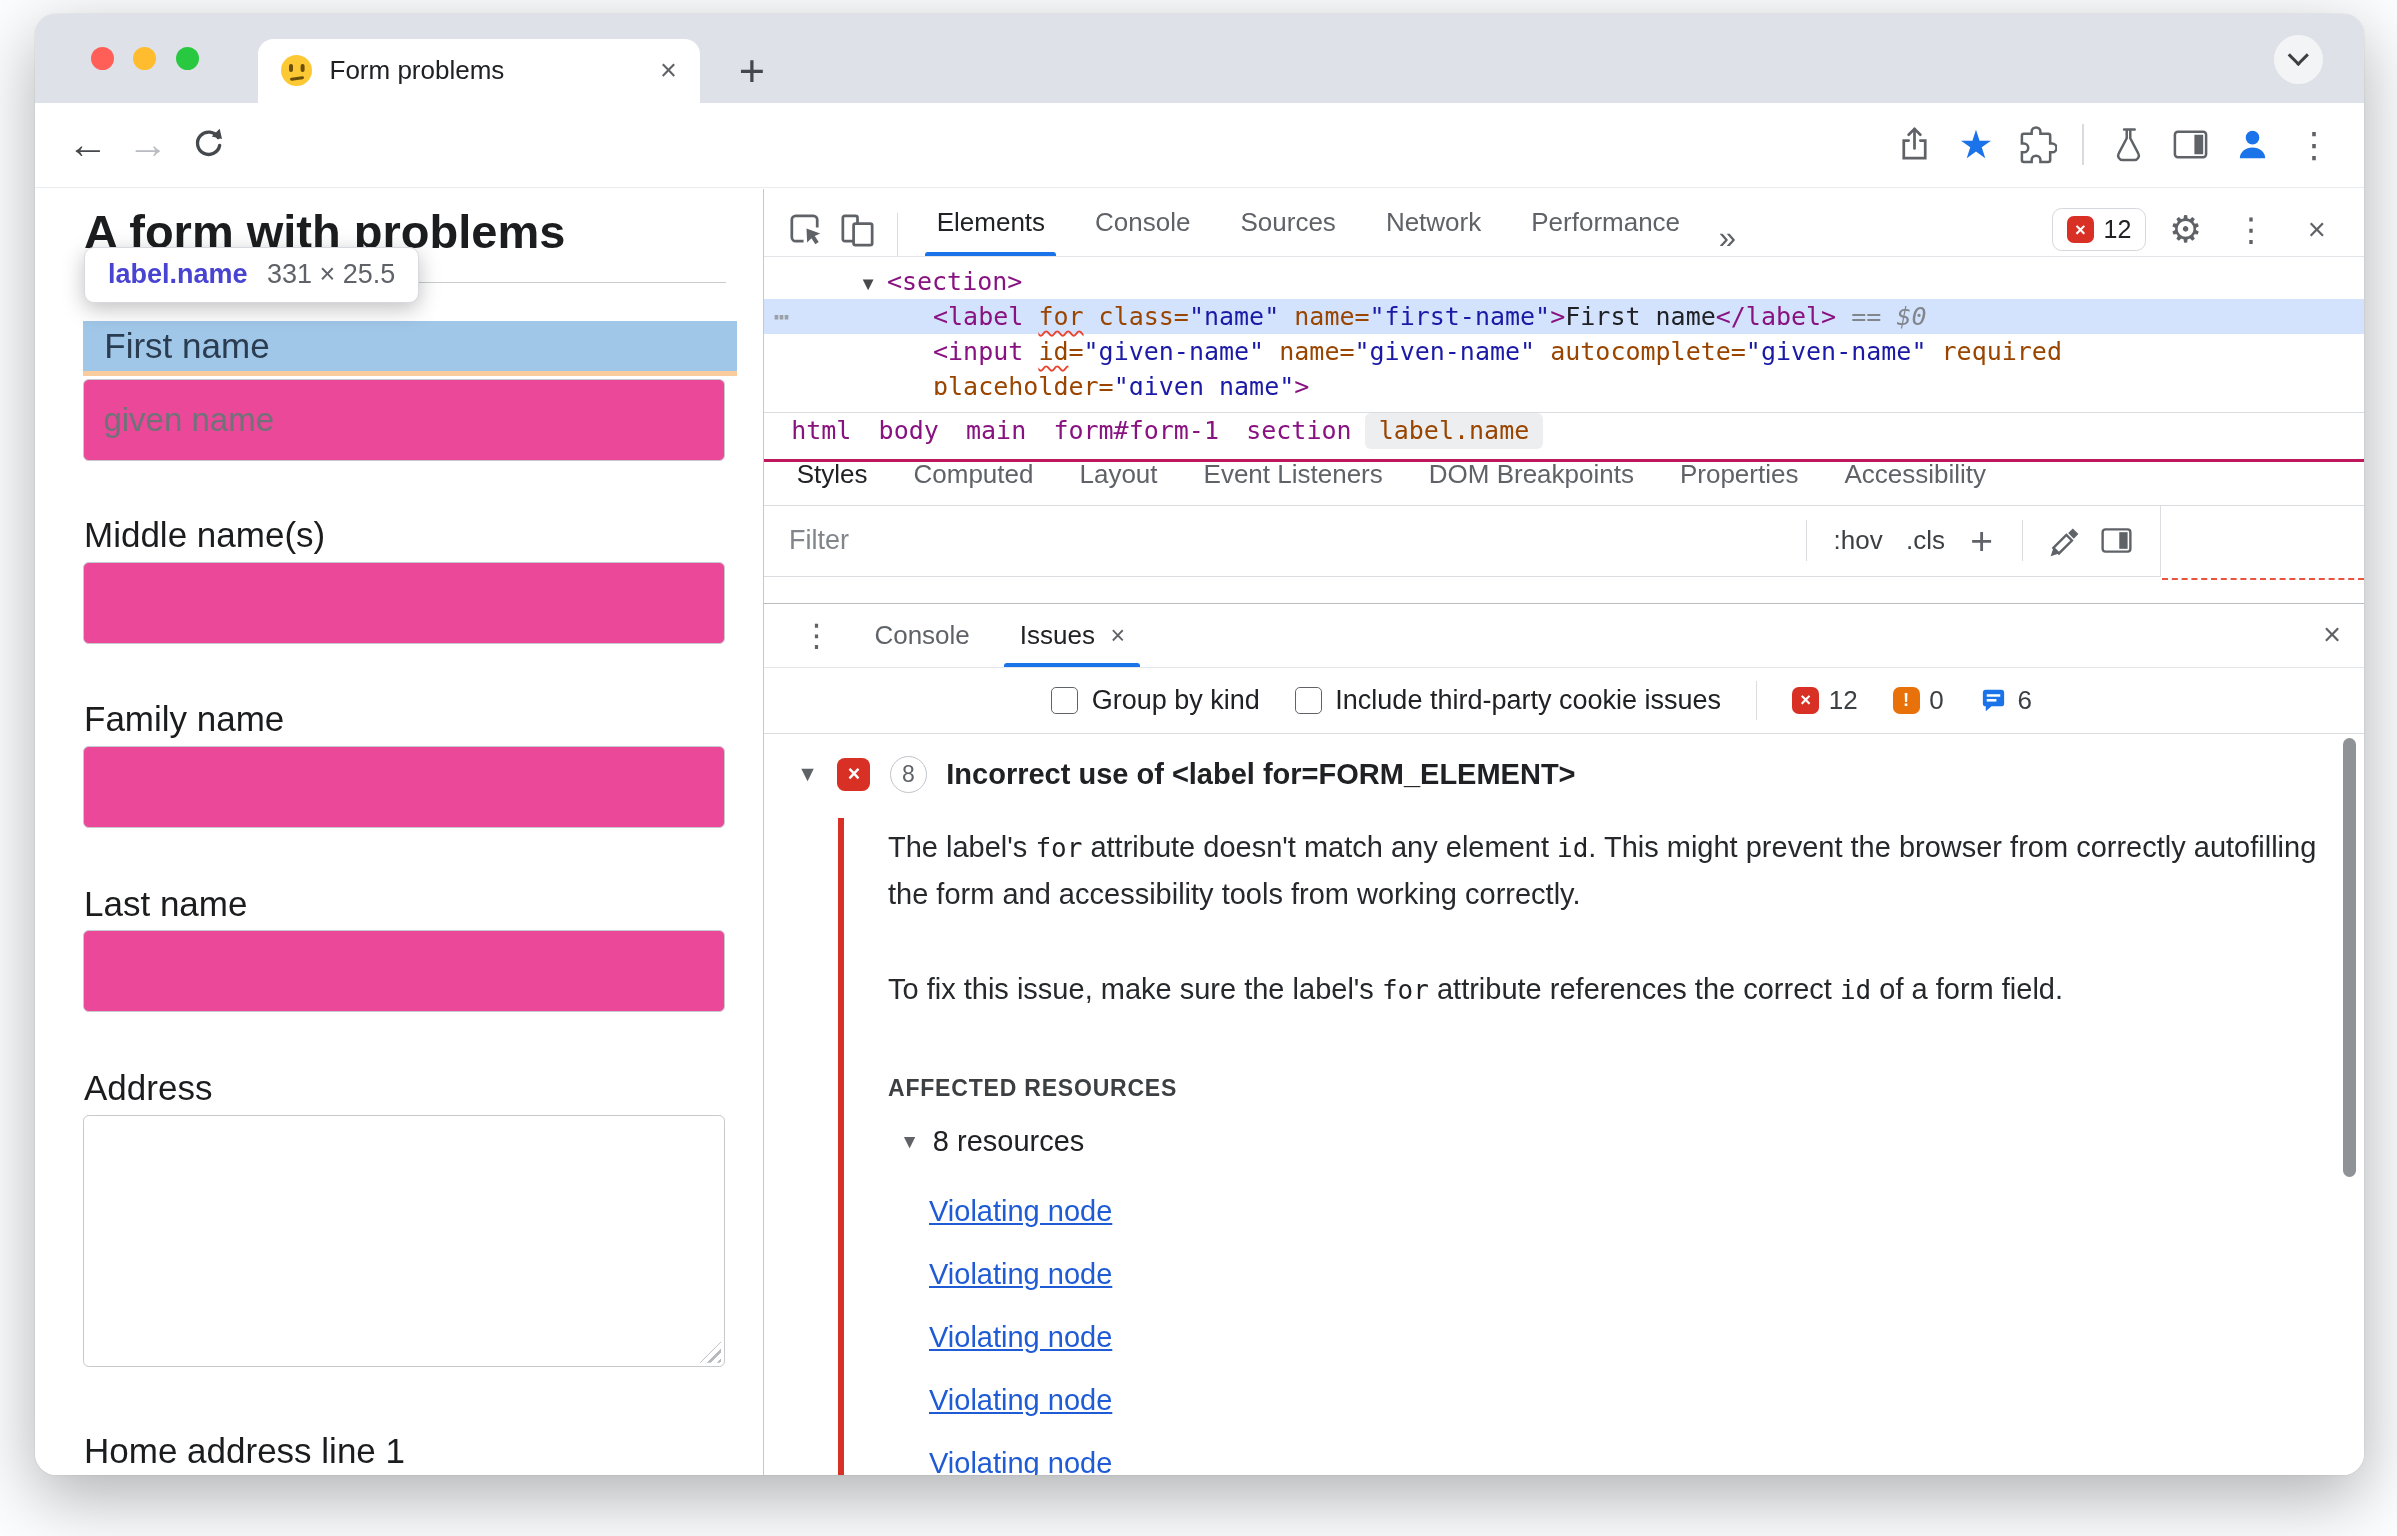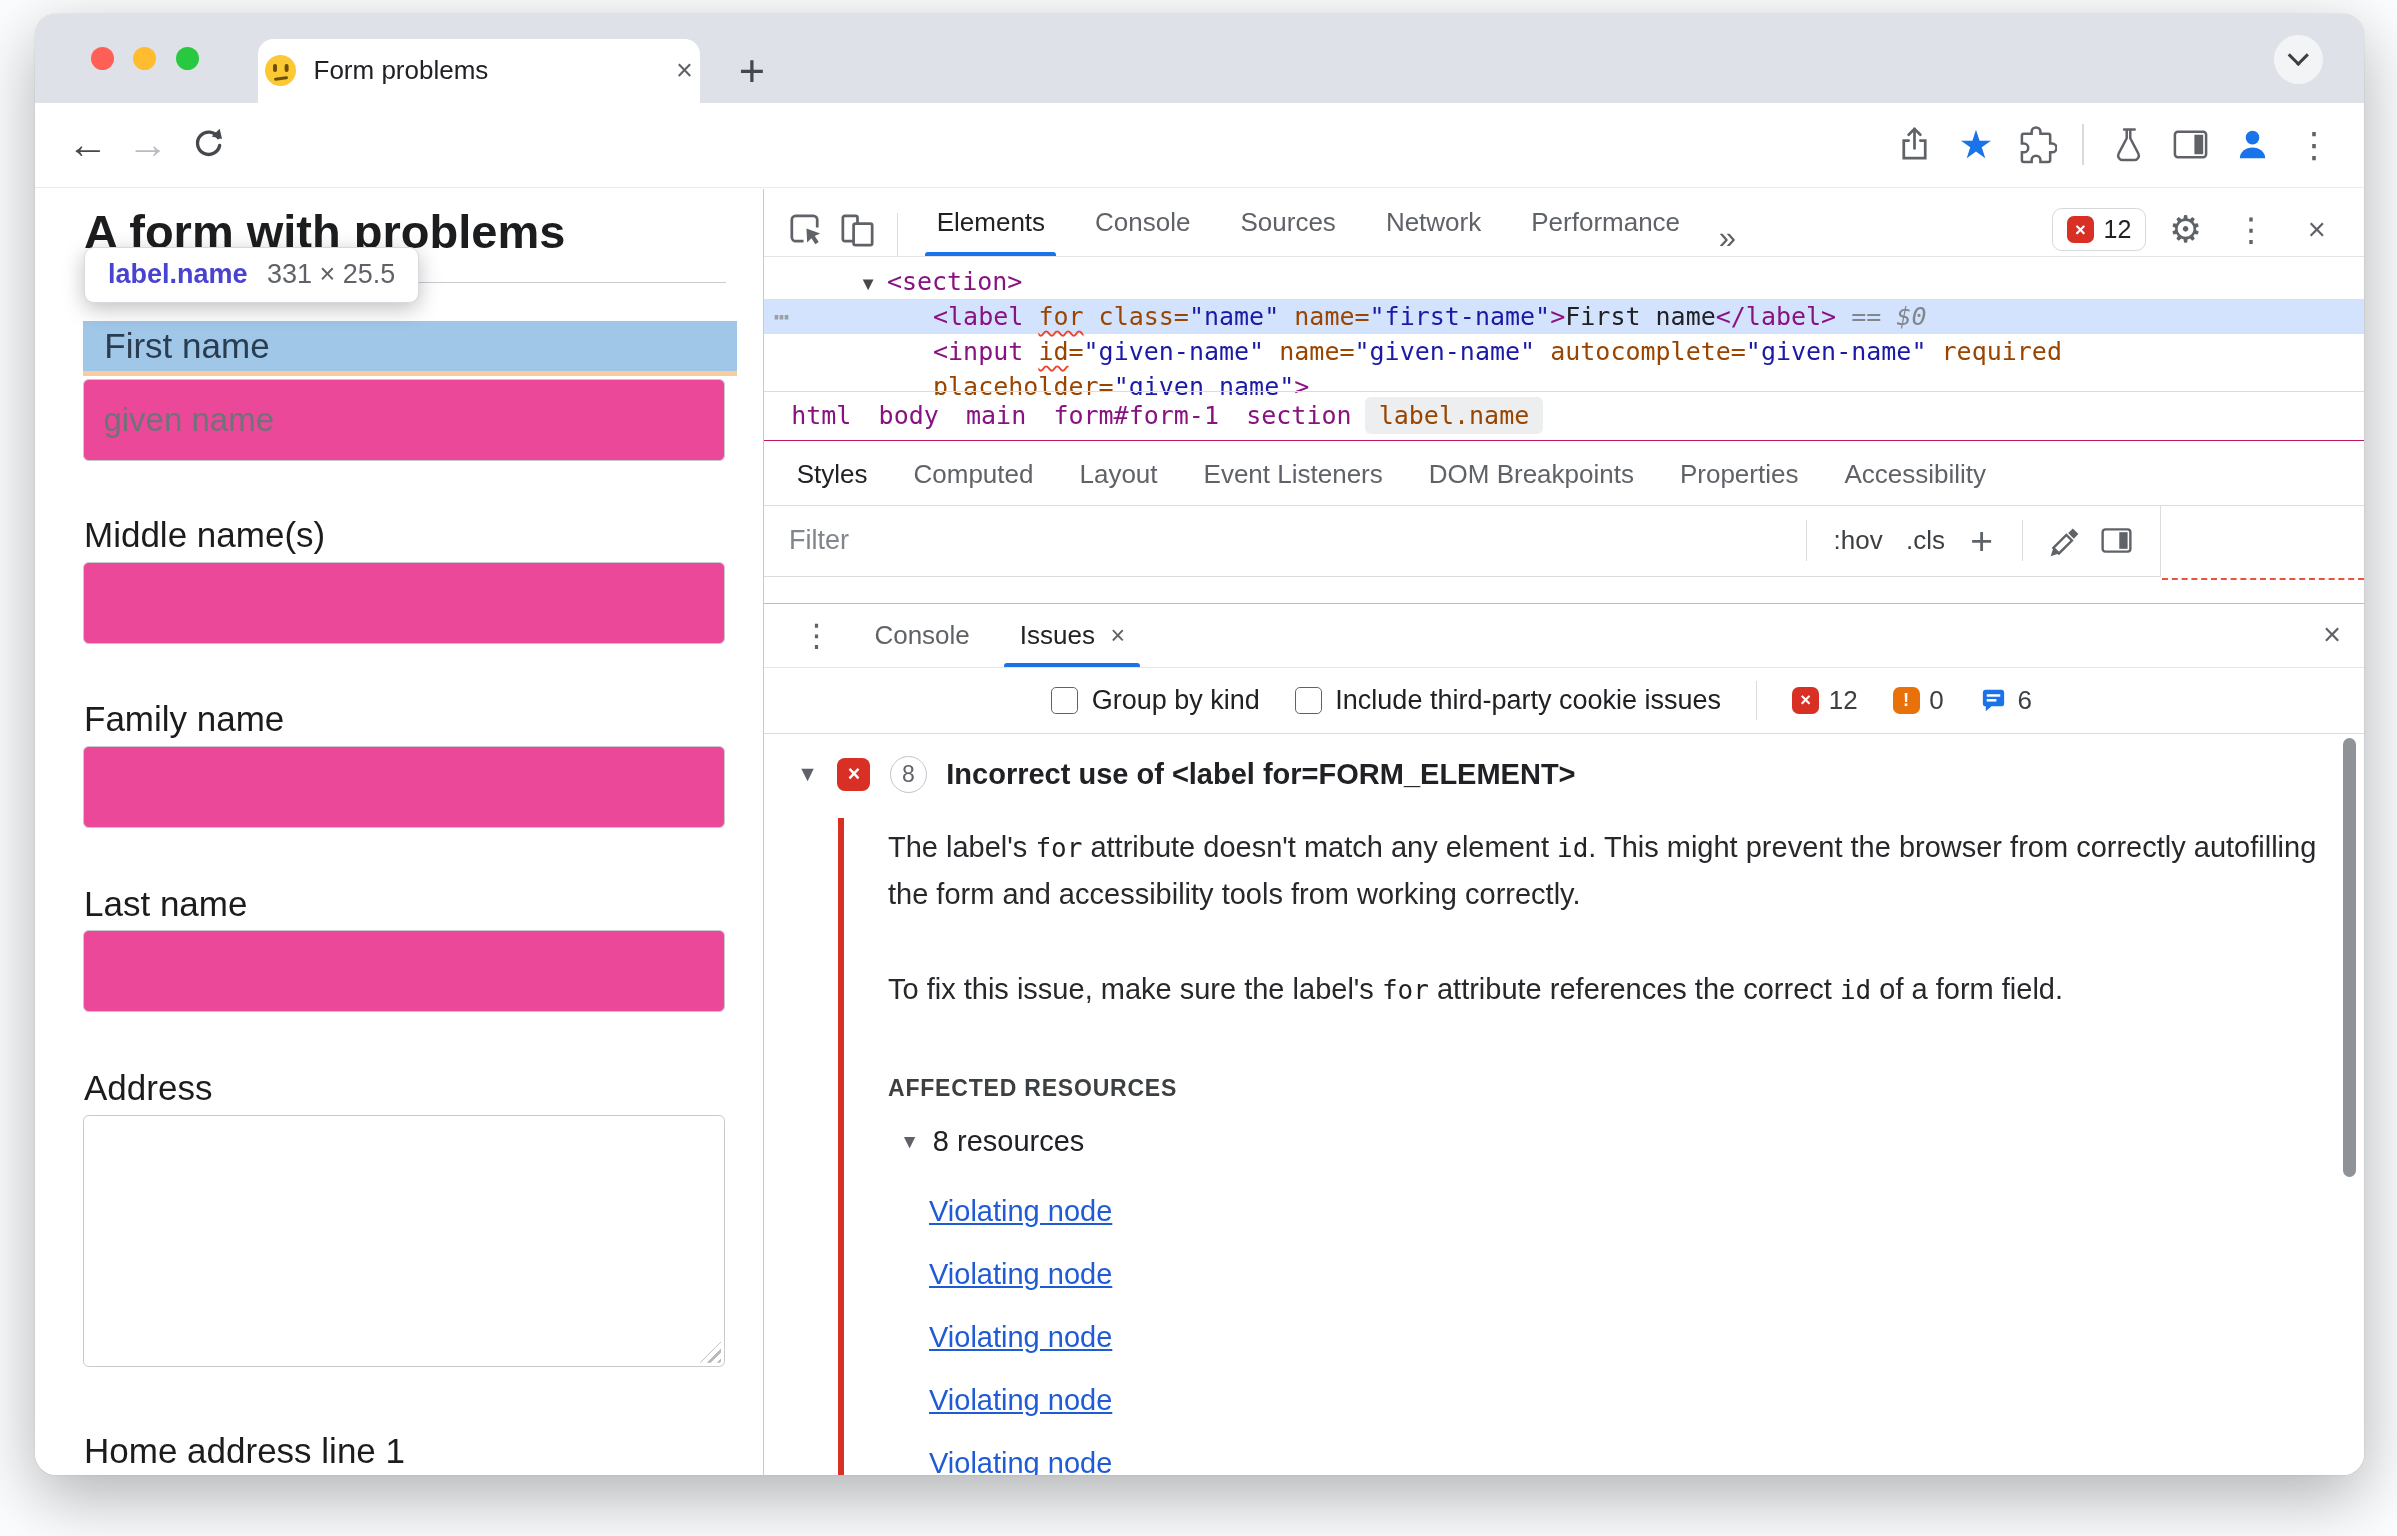--- a/index.html
+++ b/index.html
@@ -19,21 +19,21 @@
   }
 
   
   .tabstrip { position:relative; height:89px; background:#dee2e8; }
   .traffic { position:absolute; left:56px; top:33px; display:flex; gap:19.4px; }
   .light { width:23px; height:23px; border-radius:50%; }
   .light.red{ background:#ff5f57; } .light.yellow{ background:#febc2e; } .light.green{ background:#28c840; }
   .tab {
     position:absolute; left:223px; bottom:0; width:442px; height:64px;
     background:#fff; border-radius:15.5px 15.5px 0 0;
-    display:flex; align-items:center; padding:0 7px;
+    display:flex; align-items:center; padding:0 23px;
   }
   .favicon { width:31px; height:31px; border-radius:50%; background:#fcc934; position:relative; flex:none; }
   .favicon::before { content:""; position:absolute; left:7.8px; top:8.7px; width:3.9px; height:8.7px; border-radius:1.9px; background:#6b4f08; box-shadow:11.6px 0 0 #6b4f08; }
   .favicon::after { content:""; position:absolute; left:8.7px; bottom:5.8px; width:13.6px; height:2.9px; border-radius:1.9px; background:#6b4f08; transform:rotate(-7deg); }
   .tab-title { font-size:26px; color:#202124; margin-left:17.5px; white-space:nowrap; }
   .tab-close { margin-left:auto; font-size:29px; color:#5f6368; line-height:1; }
   .newtab { position:absolute; left:691px; bottom:5.8px; width:52px; height:52px; display:flex; align-items:center; justify-content:center; font-size:45px; color:#44474c; font-weight:300; }
   .tabsearch { position:absolute; right:41px; top:21.3px; width:49px; height:49px; border-radius:50%; background:rgba(255,255,255,.62); display:flex; align-items:center; justify-content:center; }
   .chev { width:14.6px; height:14.6px; border-right:3.4px solid #3c4043; border-bottom:3.4px solid #3c4043; transform:rotate(45deg) translate(-2.9px,-2.9px); }
 
@@ -89,21 +89,21 @@
   .trow { height:35px; line-height:35px; white-space:nowrap; padding-left:169px; position:relative; }
   .trow.sec { padding-left:95px; }
   .trow.selected { background:#d4e3fd; }
   .tri-inline { font-size:18.4px; color:#47494d; margin-right:9.7px; font-family:"Liberation Sans",sans-serif; }
   .gutter-dots { position:absolute; left:9.7px; color:#9aa0a6; letter-spacing:1.9px; font-weight:700; }
   .t { color:#881280; } .a { color:#994500; } .v { color:#1a1aa6; } .pl { color:#202124; }
   .hint { color:#80868b; font-style:italic; }
   .wavy { text-decoration:underline wavy #e8442e; text-decoration-thickness:1.9px; text-underline-offset:4.9px; }
 
   
-  .crumbs { position:absolute; top:202px; left:0; right:0; height:50px; border-top:1px solid #dadce0; border-bottom:1px solid #be185d; display:flex; align-items:center; padding-left:13.6px; font-family:"DejaVu Sans Mono", monospace; font-size:25px; }
+  .crumbs { position:absolute; top:223px; left:0; right:0; height:50px; border-top:1px solid #dadce0; border-bottom:3px solid #be185d; display:flex; align-items:flex-start; padding-left:13.6px; font-family:"DejaVu Sans Mono", monospace; font-size:25px; }
   .crumb { padding:3.9px 13.6px; color:#881280; white-space:nowrap; }
   .crumb.selected { background:#eceef0; border-radius:5.8px; color:#994500; }
 
   
   .sbtabs { position:absolute; top:256px; left:0; right:0; height:61px; border-bottom:1px solid #dadce0; display:flex; align-items:center; padding-left:9.7px; }
   .sbtab { padding:0 23px; font-size:26px; color:#5f6368; white-space:nowrap; }
   .sbtab.active { color:#202124; }
   .filter-left { position:absolute; top:317px; left:0; width:1397px; height:71px; border-bottom:1px solid #dadce0; border-right:1px solid #dadce0; display:flex; align-items:center; padding:0 17.5px 0 0; }
   .filter-input { flex:1; border:none; outline:none; background:transparent; font-family:inherit; font-size:27px; color:#202124; padding-left:25px; }
   .filter-input::placeholder { color:#80868b; }

